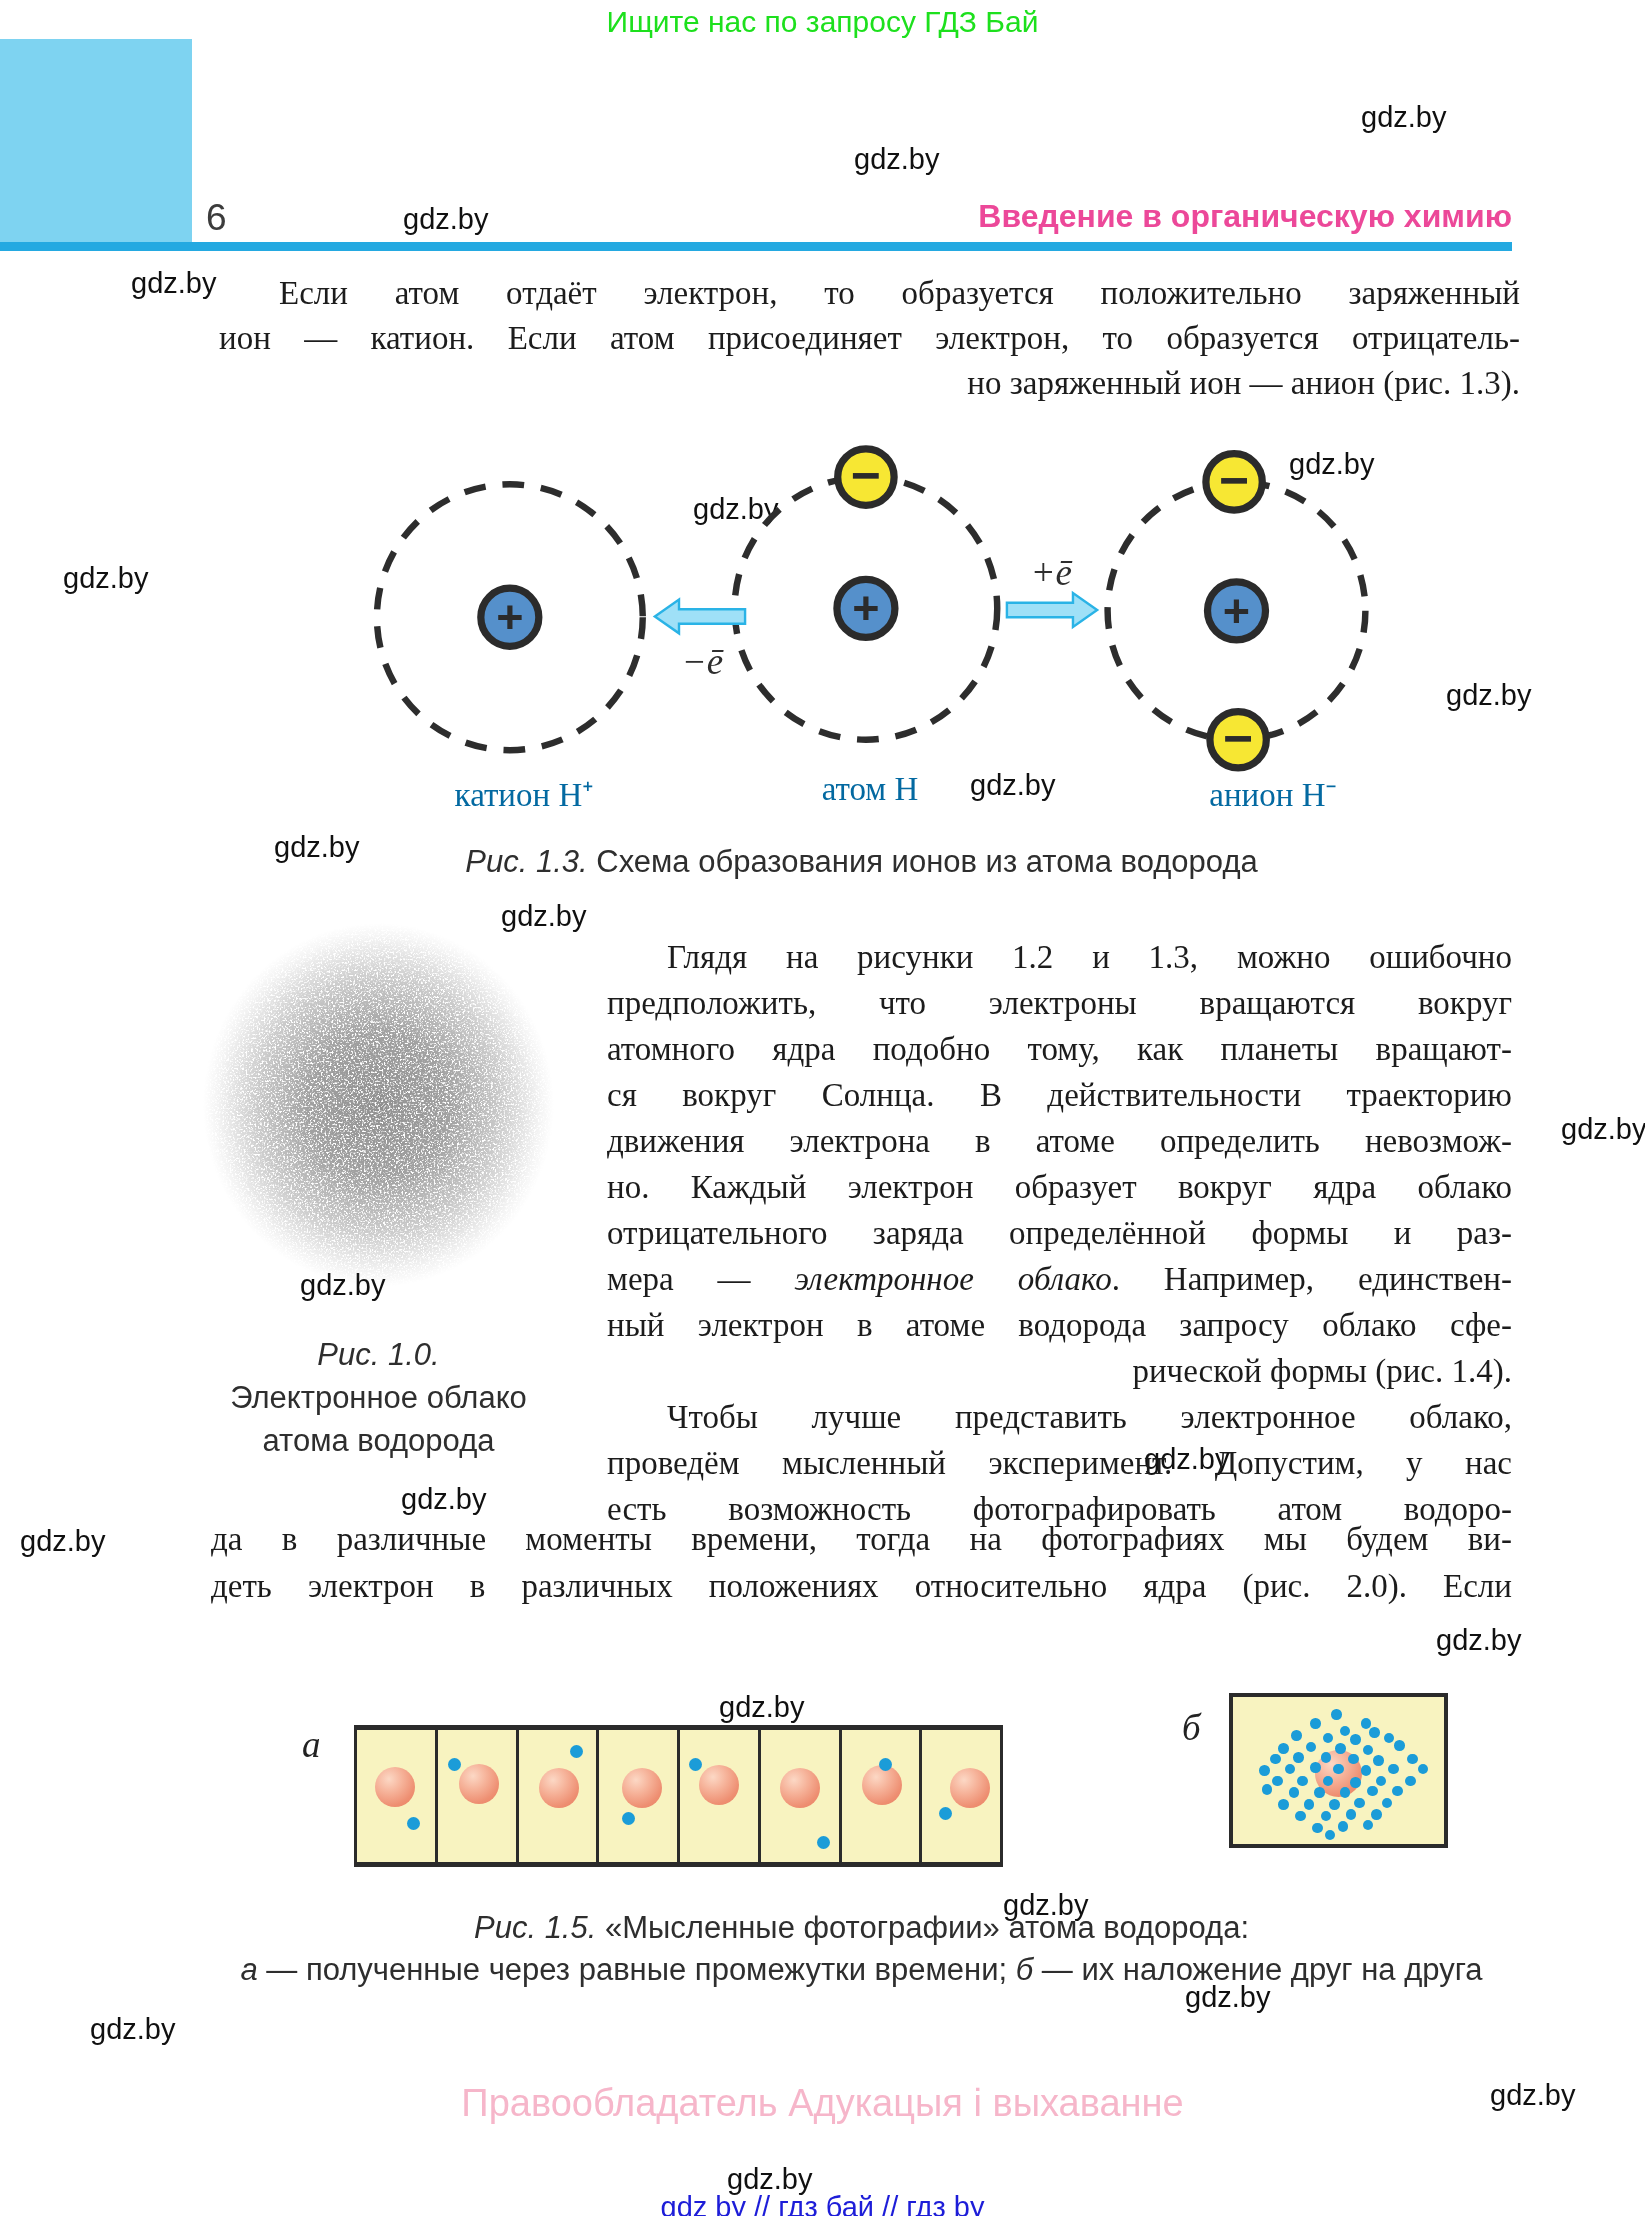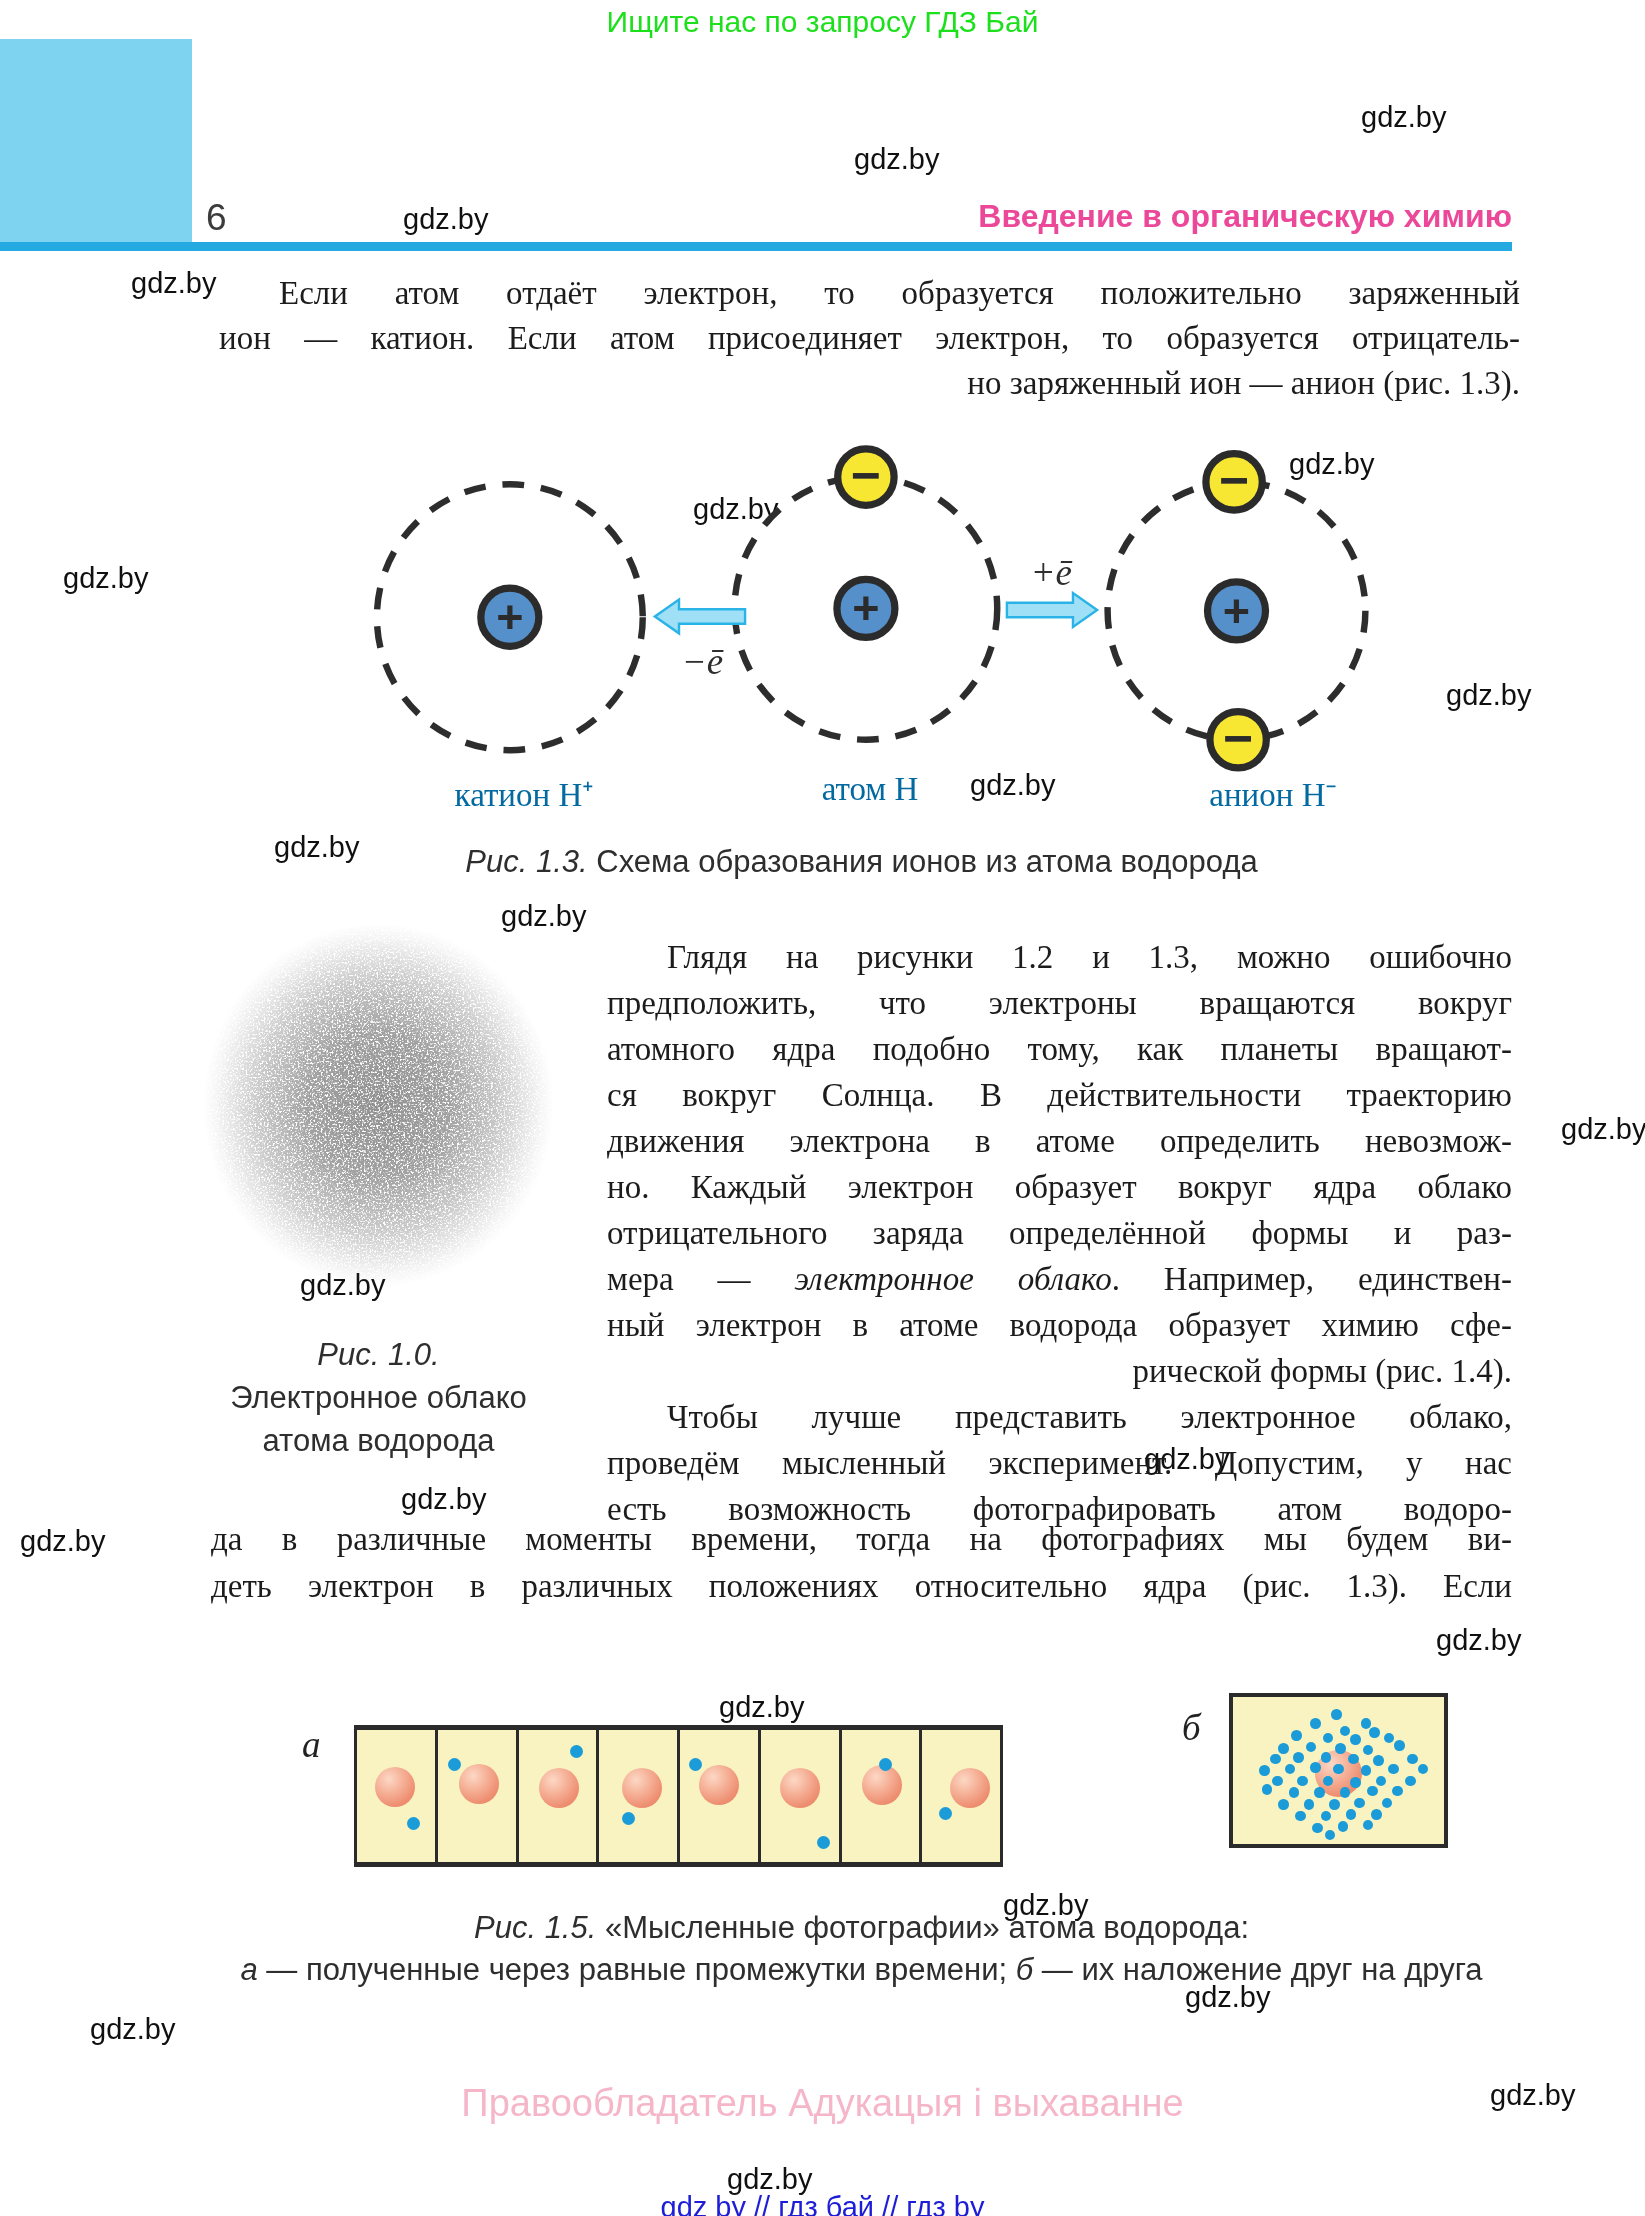--- a/index.html
+++ b/index.html
@@ -180,29 +180,29 @@
 
   <div id="para2" class="para">
       <div class="pline fill ind"><span>Глядя на рисунки 1.2 и 1.3, можно ошибочно</span></div>
       <div class="pline fill"><span>предположить, что электроны вращаются вокруг</span></div>
       <div class="pline fill"><span>атомного ядра подобно тому, как планеты вращают-</span></div>
       <div class="pline fill"><span>ся вокруг Солнца. В действительности траекторию</span></div>
       <div class="pline fill"><span>движения электрона в атоме определить невозмож-</span></div>
       <div class="pline fill"><span>но. Каждый электрон образует вокруг ядра облако</span></div>
       <div class="pline fill"><span>отрицательного заряда определённой формы и раз-</span></div>
       <div class="pline fill"><span>мера — </span><i>электронное облако</i><span>. Например, единствен-</span></div>
-      <div class="pline fill"><span>ный электрон в атоме водорода образует химию сфе-</span></div>
+      <div class="pline fill"><span>ный электрон в атоме водорода запросу облако сфе-</span></div>
       <div class="pline"><span>рической формы (рис. 1.4).</span></div>
       <div class="pline fill ind"><span>Чтобы лучше представить электронное облако,</span></div>
       <div class="pline fill"><span>проведём мысленный эксперимент. Допустим, у нас</span></div>
       <div class="pline fill"><span>есть возможность фотографировать атом водоро-</span></div>
     </div>
   <div id="para3" class="para">
       <div class="pline fill"><span>да в различные моменты времени, тогда на фотографиях мы будем ви-</span></div>
-      <div class="pline fill"><span>деть электрон в различных положениях относительно ядра (рис. 1.3). Если</span></div>
+      <div class="pline fill"><span>деть электрон в различных положениях относительно ядра (рис. 2.0). Если</span></div>
     </div>
 
   <div class="figletter" style="left:302px;top:1723px;">а</div>
   <div id="strip">
       <div class="cell">
         <div class="sphere" style="left: calc(49% - 20px); top: calc(43% - 20px);"></div>
         <div class="edot" style="left: calc(72% - 6.4px); top: calc(71% - 6.4px);"></div>
       </div>
       <div class="cell">
         <div class="sphere" style="left: calc(53% - 20px); top: calc(41% - 20px);"></div>

